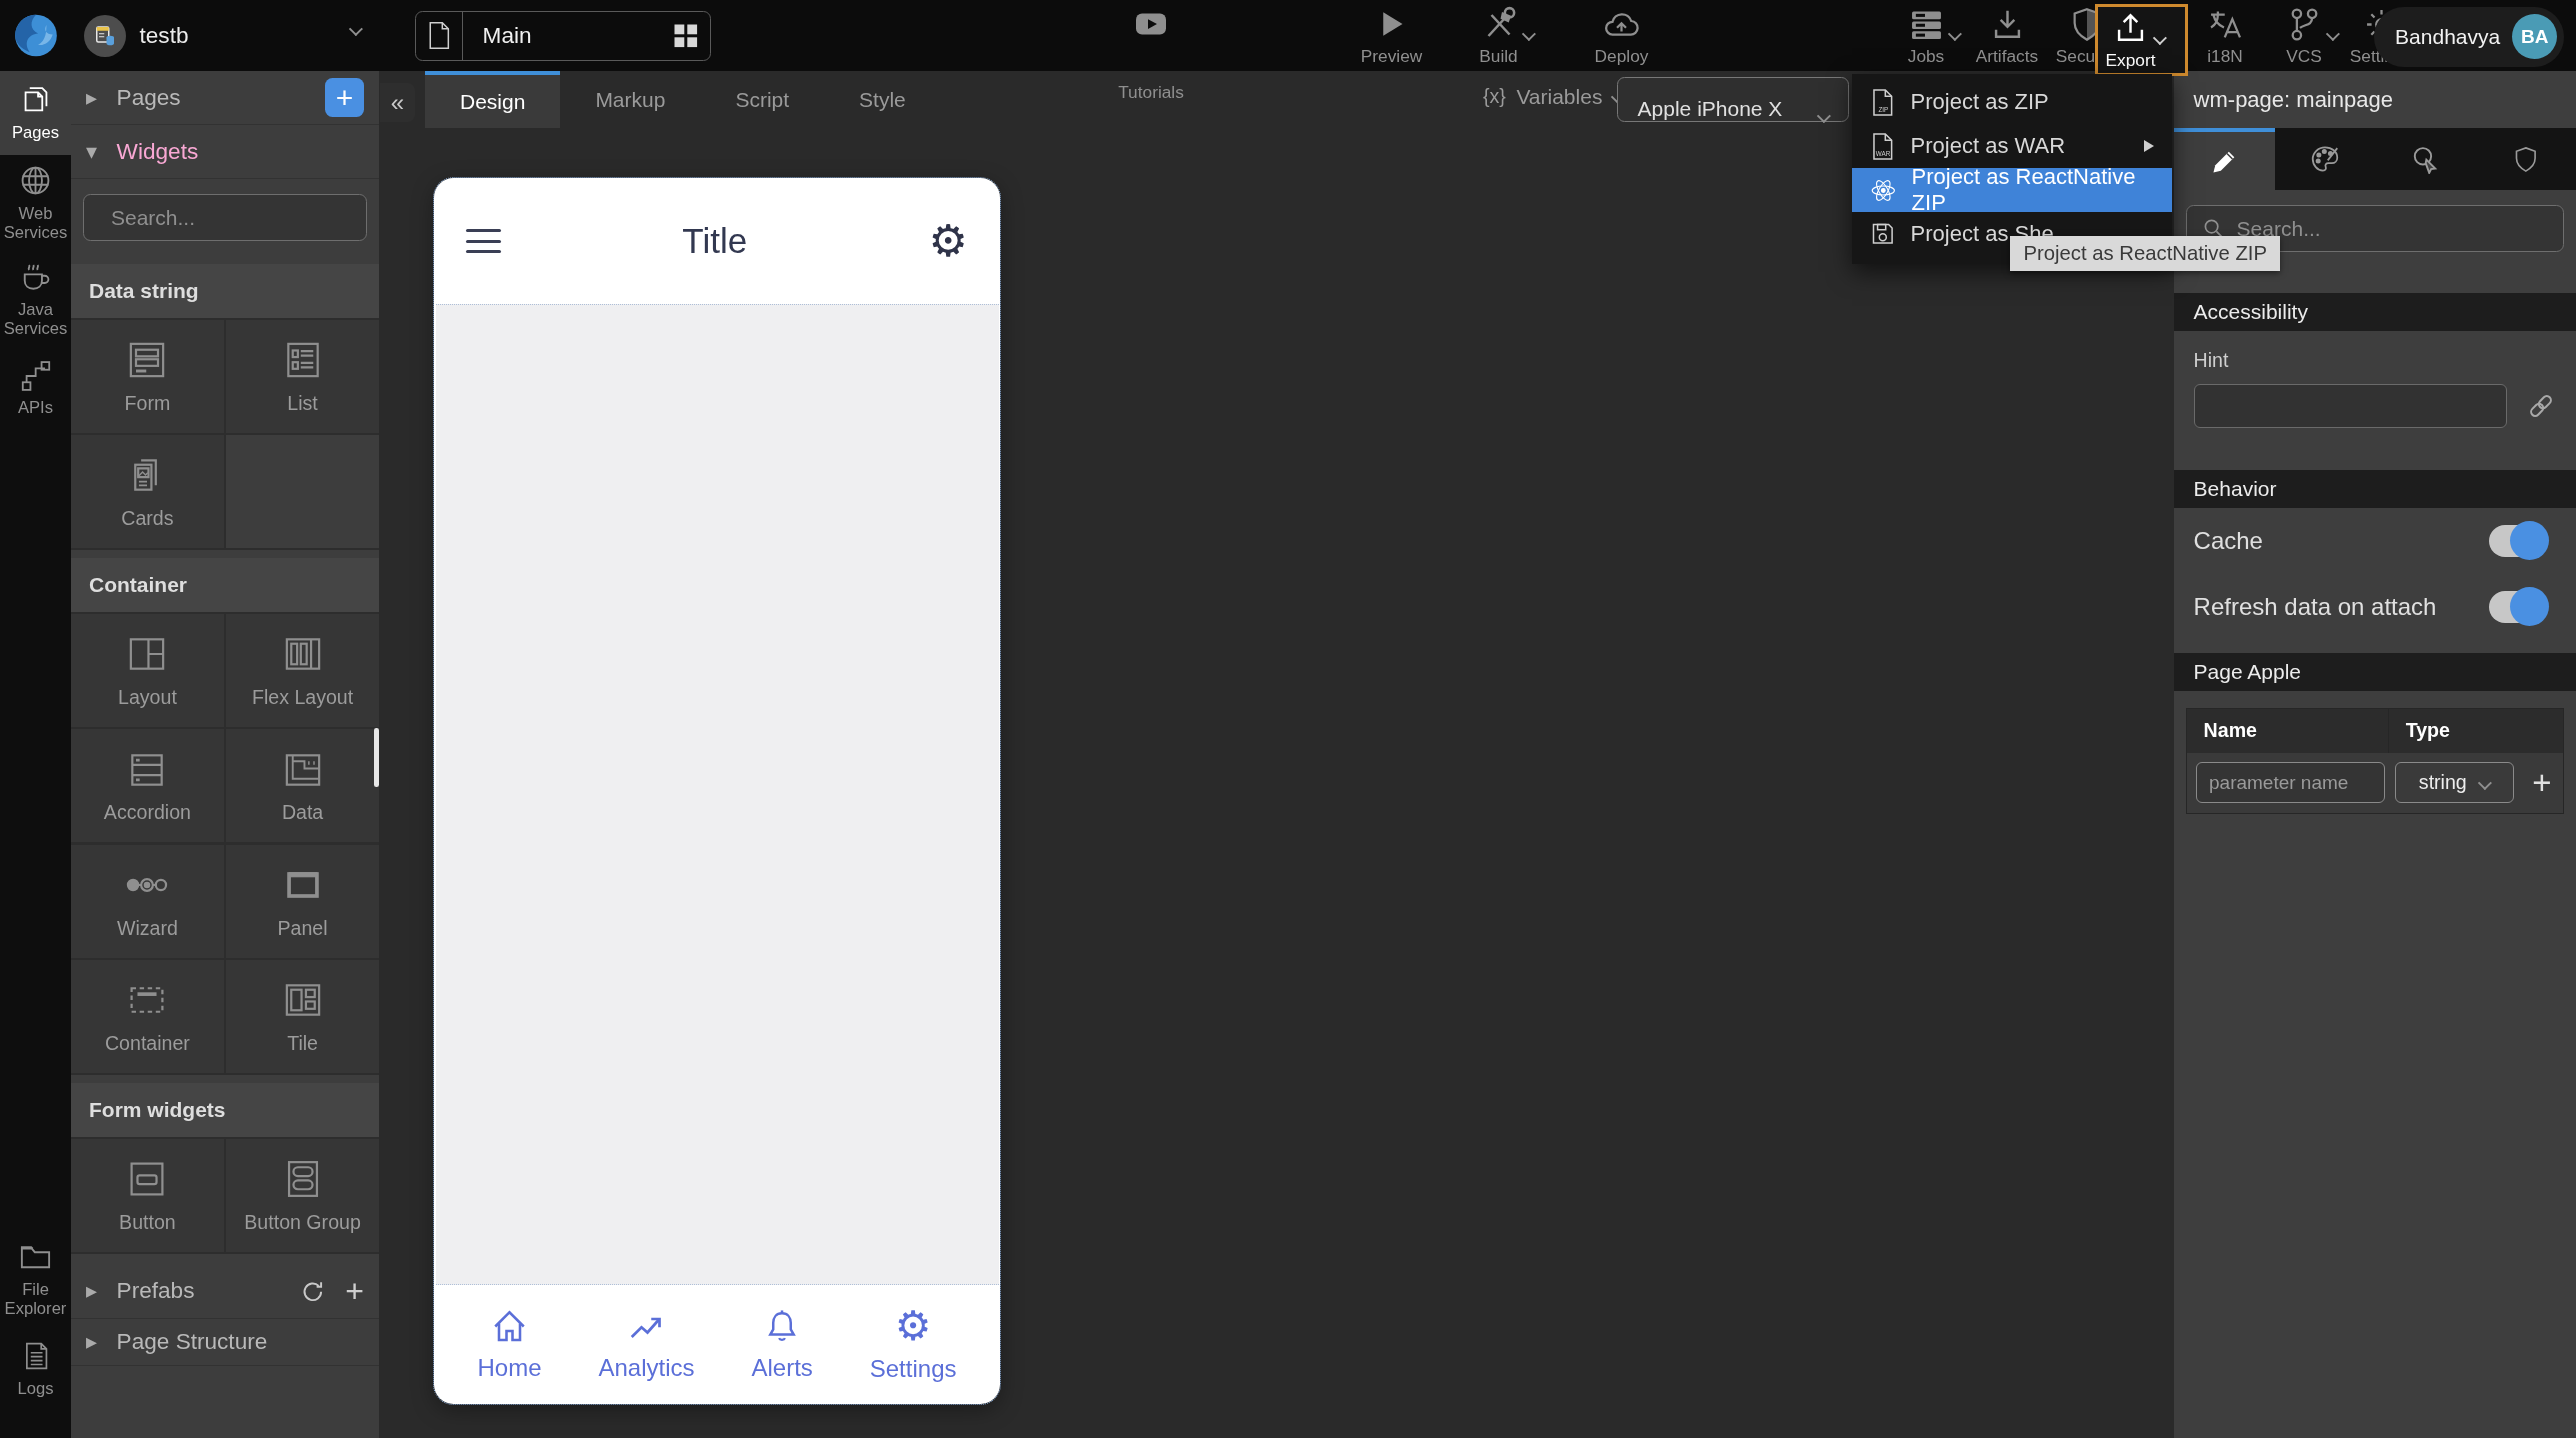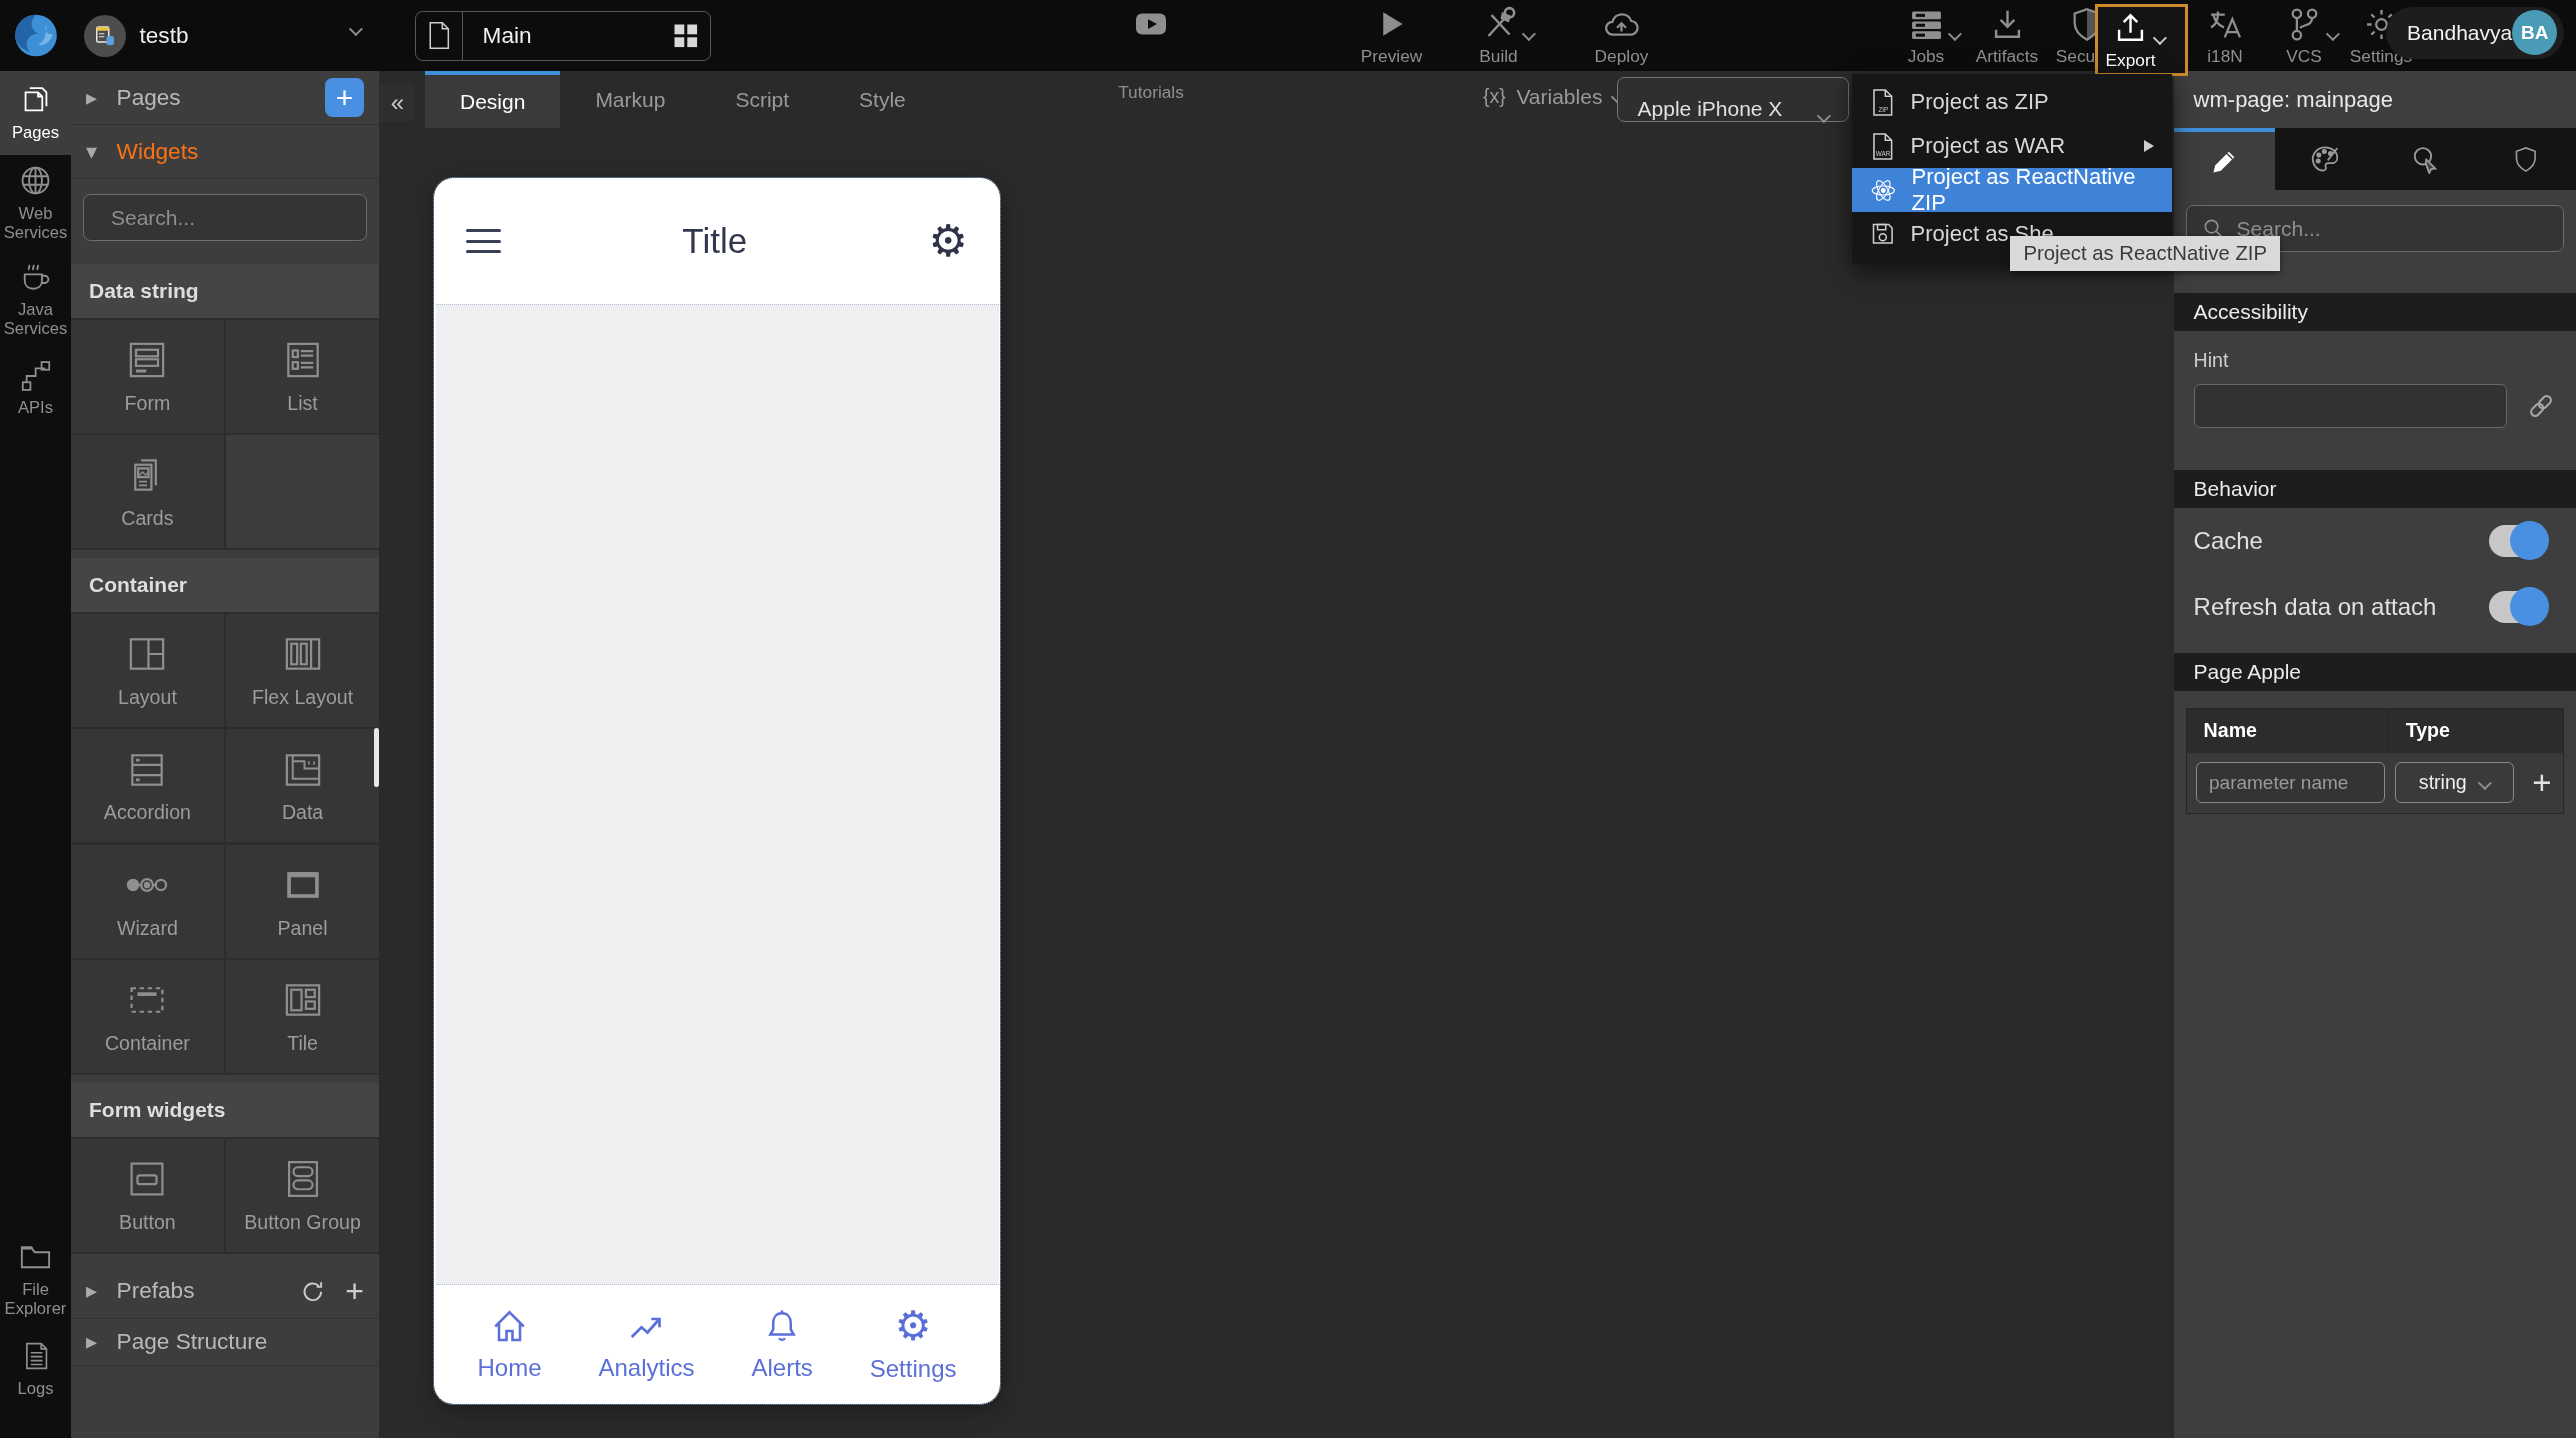--- a/index.html
+++ b/index.html
@@ -23,36 +23,36 @@
   .doc-cell { width:47px; border-right:1.5px solid #5a5a5a; display:flex; align-items:center; justify-content:center; }
   .main-label { flex:1; display:flex; align-items:center; padding-left:19.6px; font-size:22.6px; color:#f0f0f0; }
   .grid-cell { width:48px; display:flex; align-items:center; justify-content:center; }
 
   .tb-action { position:absolute; top:6px; display:flex; flex-direction:column; align-items:center; gap:3.8px; color:#8f8f8f; font-size:17.3px; }
   .tb-action .iconbox { height:36px; display:flex; align-items:center; justify-content:center; position:relative; }
   .tb-action .side-chev { position:absolute; right:-16.6px; bottom:3px; }
   .export-box { position:absolute; left:2095px; top:3.8px; width:93px; height:72px; border:3.8px solid #cf8a2e; background:#141414; z-index:30; }
   .export-box .tb-action { position:absolute; left:7.5px; top:3px; color:#fff; }
   .export-box .chev { border-color:#cfcfcf; }
-  .user-pill { position:absolute; right:12px; top:6.8px; height:52px; background:#1d1d1d; border-radius:32px; display:flex; align-items:center; gap:0; padding:0 6.8px 0 21px; }
+  .user-pill { position:absolute; right:12px; top:6.8px; height:60px; background:#1d1d1d; border-radius:32px; display:flex; align-items:center; gap:12px; padding:0 6.8px 0 21px; }
   .user-name { font-size:21px; color:#f2f2f2; }
   .user-avatar { width:45px; height:45px; border-radius:50%; background:#4a9bb5; color:#fff; font-size:19px; font-weight:bold; display:flex; align-items:center; justify-content:center; }
 
   
   .left-rail { position:absolute; left:0; top:71px; width:71px; height:1367px; background:#0e0e0e; display:flex; flex-direction:column; z-index:10; }
   .rail-item { min-height:84px; padding:9px 1.5px; display:flex; flex-direction:column; align-items:center; justify-content:center; gap:6.8px; color:#8f8f8f; font-size:16.6px; line-height:19px; text-align:center; cursor:pointer; }
   .rail-item.active { background:#3d3d3d; color:#fff; }
   .rail-spacer { flex:1; }
 
   
   .widgets-panel { position:absolute; left:71px; top:71px; width:308px; height:1367px; background:#3d3d3d; display:flex; flex-direction:column; overflow:hidden; z-index:10; }
   .p-row { height:54px; flex:none; display:flex; align-items:center; padding:0 15px; border-bottom:1.5px solid #323232; }
   .tri { font-size:14.3px; color:#aaa; margin-right:19.6px; font-family:"DejaVu Sans",sans-serif; }
   .p-row .row-label { font-size:22.6px; color:#b9b9b9; }
-  .p-row.widgets-row .row-label { color:#f97316;text-align:right; }
+  .p-row.widgets-row .row-label { color:#f9a8d4;text-align:right; }
   .add-btn { margin-left:auto; width:39px; height:39px; background:#4a90e2; border-radius:7.5px; color:#fff; font-size:30px; line-height:35px; display:flex; align-items:center; justify-content:center; cursor:pointer; }
   .search-wrap { padding:15px 12px; flex:none; }
   .search-box { height:47px; border:1.5px solid #6e6e6e; border-radius:7.5px; background:#343434; display:flex; align-items:center; gap:12px; padding:0 15px; }
   .search-box input { flex:1; border:none; outline:none; background:transparent; color:#cfcfcf; font-size:21px; font-family:inherit; }
   .search-box input::placeholder { color:#8f8f8f; }
   .section-title { height:54px; flex:none; display:flex; align-items:center; padding:0 18px; font-size:21px; font-weight:bold; color:#dedede; background:#454545; margin-top:7.5px; }
   .tile-grid { flex:none; display:grid; grid-template-columns:1fr 1fr; gap:2.3px; background:#2d2d2d; padding:2.3px 0; }
   .tile { background:#363636; height:113px; display:flex; flex-direction:column; align-items:center; justify-content:center; gap:9.8px; color:#9c9c9c; font-size:19.6px; cursor:grab; }
   .tile.empty { background:#3d3d3d; cursor:default; }
   .tile svg { color:#8f8f8f; }

